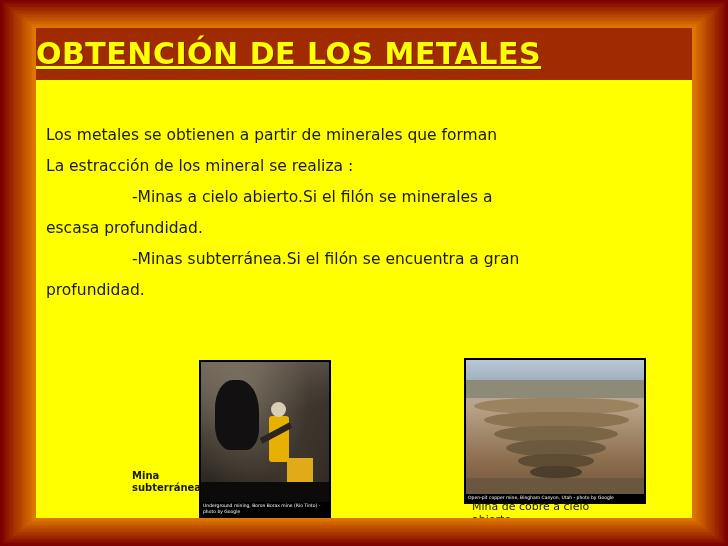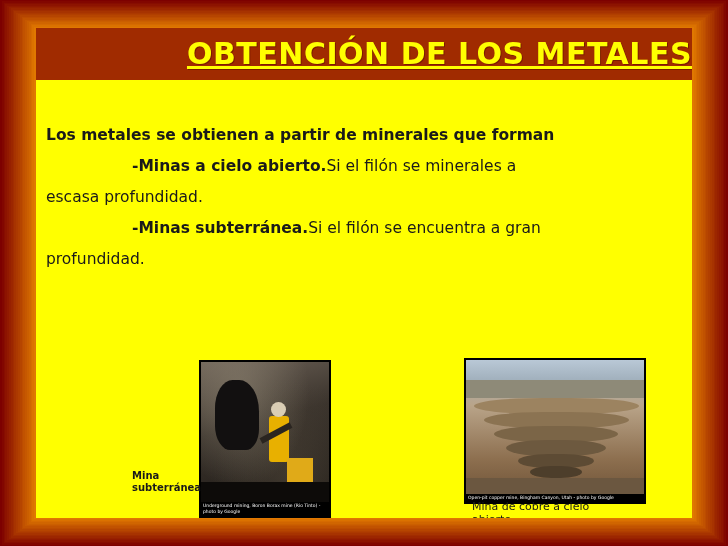--- a/index.html
+++ b/index.html
@@ -26,21 +26,21 @@
     width: 656px;
     height: 490px;
     background: #ffff00;
     overflow: hidden;
   }
   #title {
     position: absolute;
     left: 0;
     top: 8px;
     width: 656px;
-    text-align: right;
+    text-align: left;
     color: #ffff00;
     font-size: 30px;
     font-weight: bold;
     letter-spacing: 0.5px;
     text-decoration: underline;
     text-shadow: 1px 1px 0 #7a1a00;
     font-family: "DejaVu Sans", sans-serif;
   }
   #title-band {
     position: absolute;
@@ -53,21 +53,21 @@
   #body-text {
     position: absolute;
     left: 10px;
     top: 92px;
     width: 640px;
     color: #1a1a1a;
     font-size: 15.5px;
     line-height: 31px;
   }
   .bold {
-    font-weight: bold;
+    font-weight: normal;
     text-align: right;
   }
   .line {
     white-space: nowrap;
   }
   .indent {
     display: inline-block;
     width: 86px;
   }
   .photo {
@@ -157,20 +157,23 @@
   <div id="content-area">
 
     <div id="title-band"></div>
     <div id="title">OBTENCIÓN DE LOS METALES</div>
 
     <div id="body-text">
       <div class="line">
         <span class="bold">Los metales se obtienen a partir de minerales que forman</span>
       </div>
       <div class="line">
+        <span class="bold">La estracción de los mineral se realiza :</span>
+      </div>
+      <div class="line">
         <span class="indent"></span><span class="bold">-Minas a cielo abierto.</span><span>Si el filón se minerales a</span>
       </div>
       <div class="line">
         <span>escasa profundidad.</span>
       </div>
       <div class="line">
         <span class="indent"></span><span class="bold">-Minas subterránea.</span><span>Si el filón se encuentra a gran</span>
       </div>
       <div class="line">
         <span>profundidad.</span>

